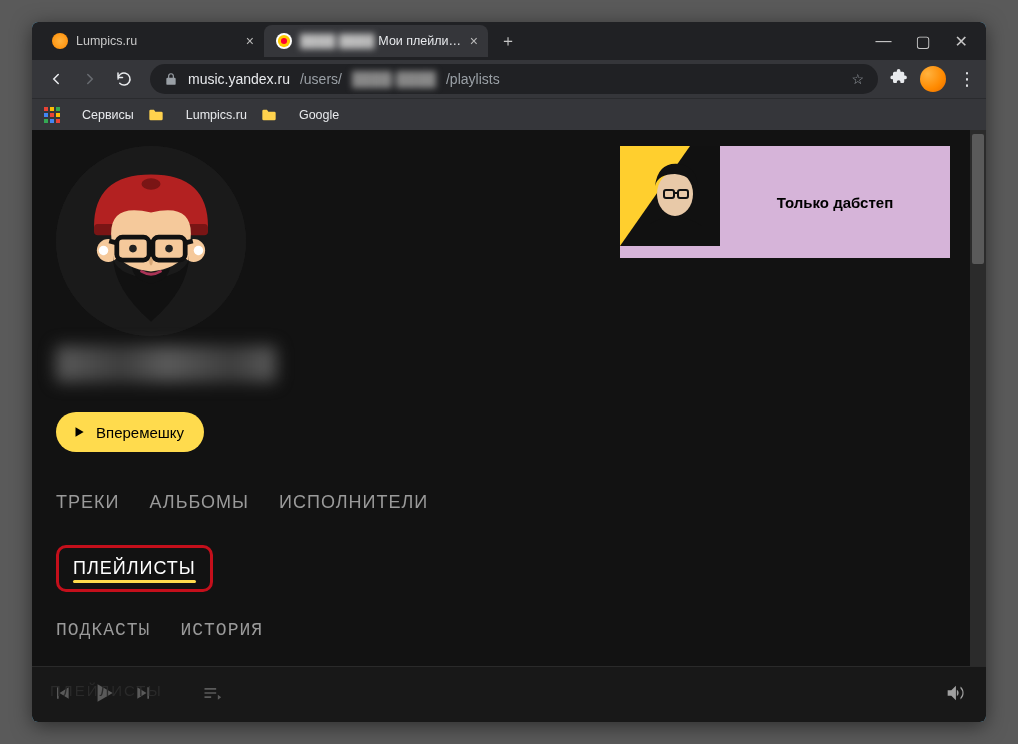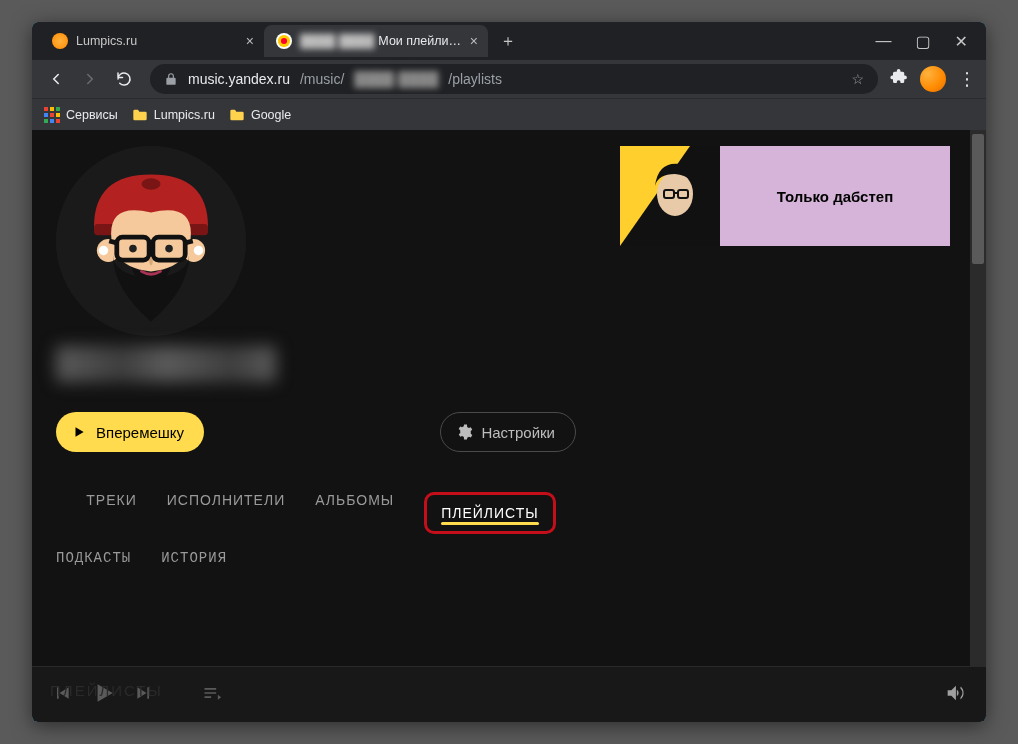--- a/index.html
+++ b/index.html
@@ -91,21 +91,21 @@
   .bookmarks {
     height: 32px;
     background:#35363a;
     border-top:1px solid #2a2b2e;
     display:flex;
     align-items:center;
     padding:0 12px;
     gap:14px;
     font-size:12.5px;
   }
-  .bookmark { display:flex; align-items:center; gap:6px; color:#e8eaed; cursor:pointer;}
+  .bookmark { display:flex; align-items:center; gap:22px; color:#e8eaed; cursor:pointer;}
   .folder-icon { width:16px; height:14px; display:inline-block; }
   .apps-icon {
     width:16px; height:16px;
     display:grid; grid-template-columns:repeat(3,4px); grid-template-rows:repeat(3,4px); gap:2px;
   }
   .apps-icon i:nth-child(1){background:#ea4335}
   .apps-icon i:nth-child(2){background:#fbbc05}
   .apps-icon i:nth-child(3){background:#34a853}
   .apps-icon i:nth-child(4){background:#4285f4}
   .apps-icon i:nth-child(5){background:#ea4335}
@@ -182,24 +182,23 @@
     display:flex;
     align-items:center;
     gap:8px;
     font-size:15px;
     cursor:pointer;
   }
   .tabs {
     margin-top:40px;
     display:flex;
     flex-wrap:wrap;
-    gap: 16px 0;
-    font-size:14px;
+    gap: 28px 0;
+    font-size:18px;
     letter-spacing:1px;
-    justify-content:center;
   }
   .tabs .nav-item {
     color:#9a9a9a;
     margin-right:30px;
     cursor:pointer;
     font-weight:500;
     text-transform:uppercase;
     padding-bottom:4px;
     position:relative;
   }
@@ -211,21 +210,21 @@
     border:3px solid #c40f1b;
     border-radius:10px;
     padding:10px 14px 10px 14px;
     margin-right:20px;
   }
   .playlists-highlight .underline {
     position:absolute; left:14px; right:14px; bottom:6px; height:3px; background:#ffdb4d; border-radius:2px;
   }
   .row2 { width:100%; display:flex;font-family:Liberation Mono, monospace;}
   .playlist-card {
-    width:330px; height:100px;
+    width:330px; height:112px;
     background:#d6b4d9;
     display:flex;
     cursor:pointer;
   }
   .playlist-cover {
     width:100px; height:100px;
     background:#ffd93b;
     position:relative;
     overflow:hidden;
     flex-shrink:0;
@@ -301,21 +300,21 @@
     <div class="nav-btn">
       <svg viewBox="0 0 24 24">
           <path d="M4 12a8 8 0 1 1 2.34 5.66M4 4v6h6" stroke="#e8eaed" stroke-width="2" fill="none" stroke-linecap="round" stroke-linejoin="round"></path>
         </svg>
     </div>
     <div class="omnibox">
       <svg viewBox="0 0 24 24" width="14" height="14">
           <path fill="#9aa0a6" d="M12 2a5 5 0 0 0-5 5v3H6a2 2 0 0 0-2 2v8a2 2 0 0 0 2 2h12a2 2 0 0 0 2-2v-8a2 2 0 0 0-2-2h-1V7a5 5 0 0 0-5-5zm-3 5a3 3 0 1 1 6 0v3H9V7z"></path>
         </svg>
       <span class="url-main">music.yandex.ru</span>
-        <span class="url-path">/music/</span>
+        <span class="url-path">/users/</span>
         <span class="url-blur">████-████</span>
         <span class="url-path">/playlists</span>
       <span class="star">☆</span>
     </div>
     <div class="toolbar-right">
       <span style="color:#e8eaed;cursor:pointer">
         <svg viewBox="0 0 24 24" width="18" height="18">
             <path fill="currentColor" d="M20 10h-1V7a2 2 0 0 0-2-2h-3V4a2.5 2.5 0 1 0-5 0v1H6a2 2 0 0 0-2 2v3H3a2.5 2.5 0 1 0 0 5h1v3a2 2 0 0 0 2 2h3v-1a2.5 2.5 0 1 1 5 0v1h3a2 2 0 0 0 2-2v-3h1a2.5 2.5 0 1 0 0-5z"></path>
           </svg>
       </span>
@@ -390,31 +389,25 @@
           </svg>
         </div>
         <div class="username-blur"></div>
         <div class="btn-row">
           <button class="shuffle-btn">
             <svg viewBox="0 0 24 24" width="14" height="14">
                 <path d="M6 4l14 8-14 8z" fill="#000"></path>
               </svg>
             <span>Вперемешку</span>
           </button>
-          <button class="settings-btn">
-            <svg viewBox="0 0 24 24" width="18" height="18">
-                <path fill="#bdbdbd" d="M12 8a4 4 0 1 0 0 8 4 4 0 0 0 0-8zm9 4a7.9 7.9 0 0 0-.1-1.3l2.1-1.6-2-3.4-2.5 1a8 8 0 0 0-2.3-1.3L16 2h-4l-.3 2.4a8 8 0 0 0-2.3 1.3l-2.5-1-2 3.4 2.1 1.6A8 8 0 0 0 7 12a7.9 7.9 0 0 0 .1 1.3L5 14.9l2 3.4 2.5-1a8 8 0 0 0 2.3 1.3L12 22h4l.3-2.4a8 8 0 0 0 2.3-1.3l2.5 1 2-3.4-2.1-1.6c0-.4.1-.9.1-1.3z"></path>
-              </svg>
-            <span>Настройки</span>
-          </button>
         </div>
         <div class="tabs">
           <span class="nav-item">ТРЕКИ</span>
+          <span class="nav-item">АЛЬБОМЫ</span>
           <span class="nav-item">ИСПОЛНИТЕЛИ</span>
-          <span class="nav-item">АЛЬБОМЫ</span>
           <span class="playlists-highlight">
             <span class="nav-item active" style="margin:0">ПЛЕЙЛИСТЫ</span>
             <span class="underline"></span>
           </span>
           <div class="row2">
             <span class="nav-item">ПОДКАСТЫ</span>
             <span class="nav-item">ИСТОРИЯ</span>
           </div>
         </div>
       </div>

